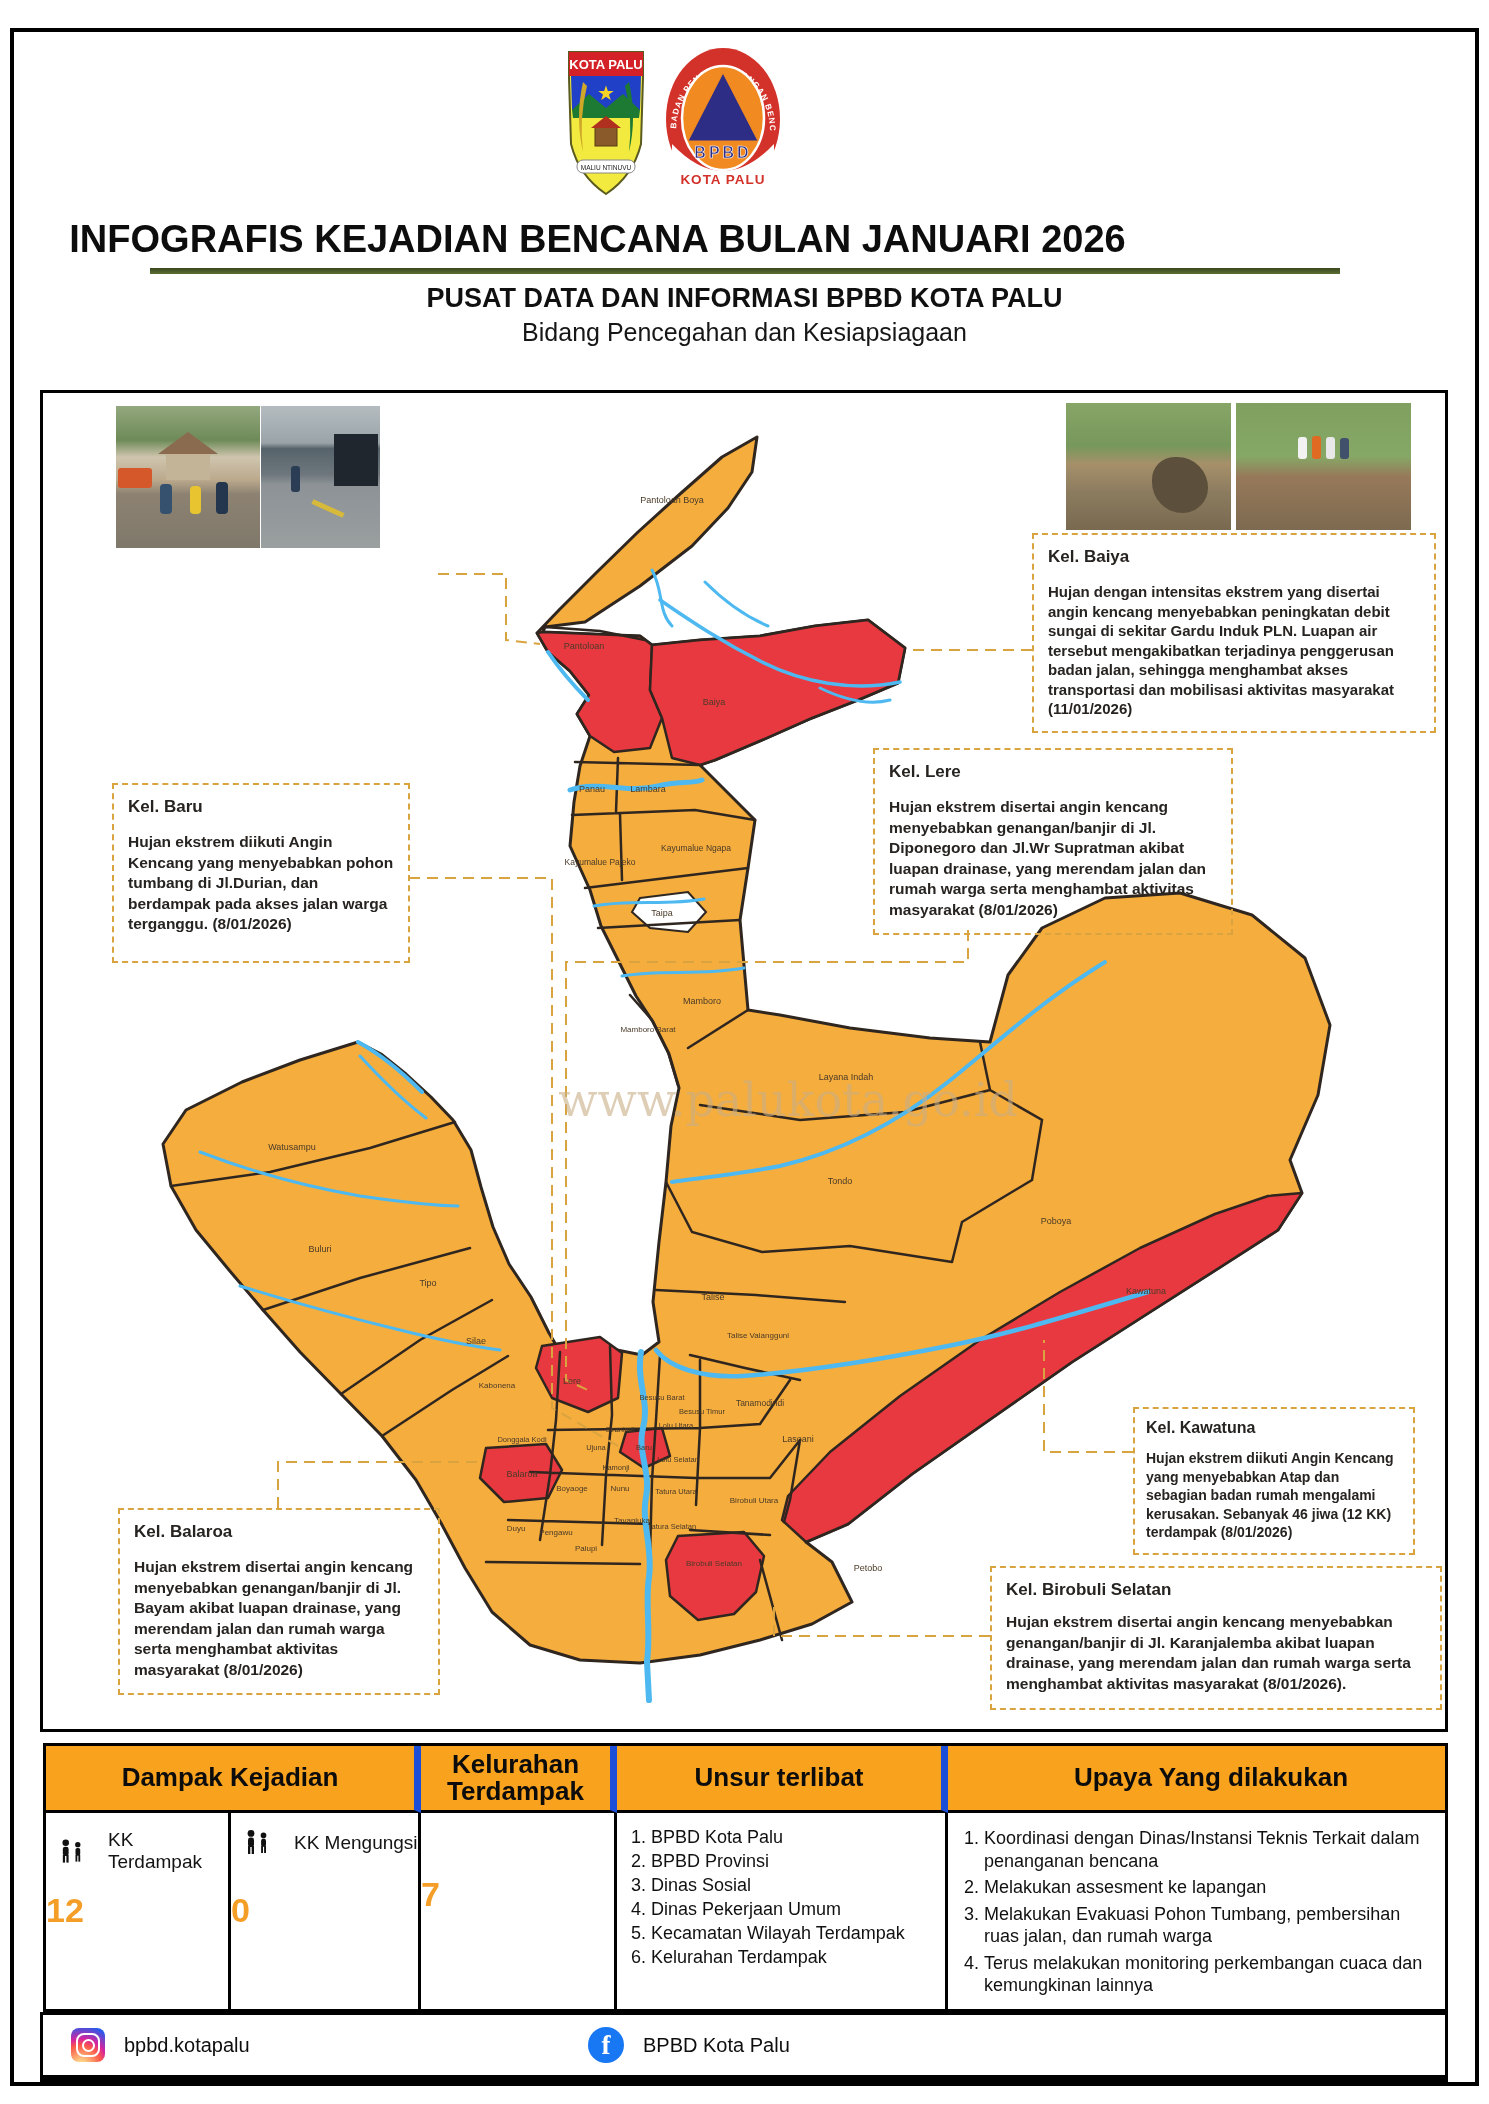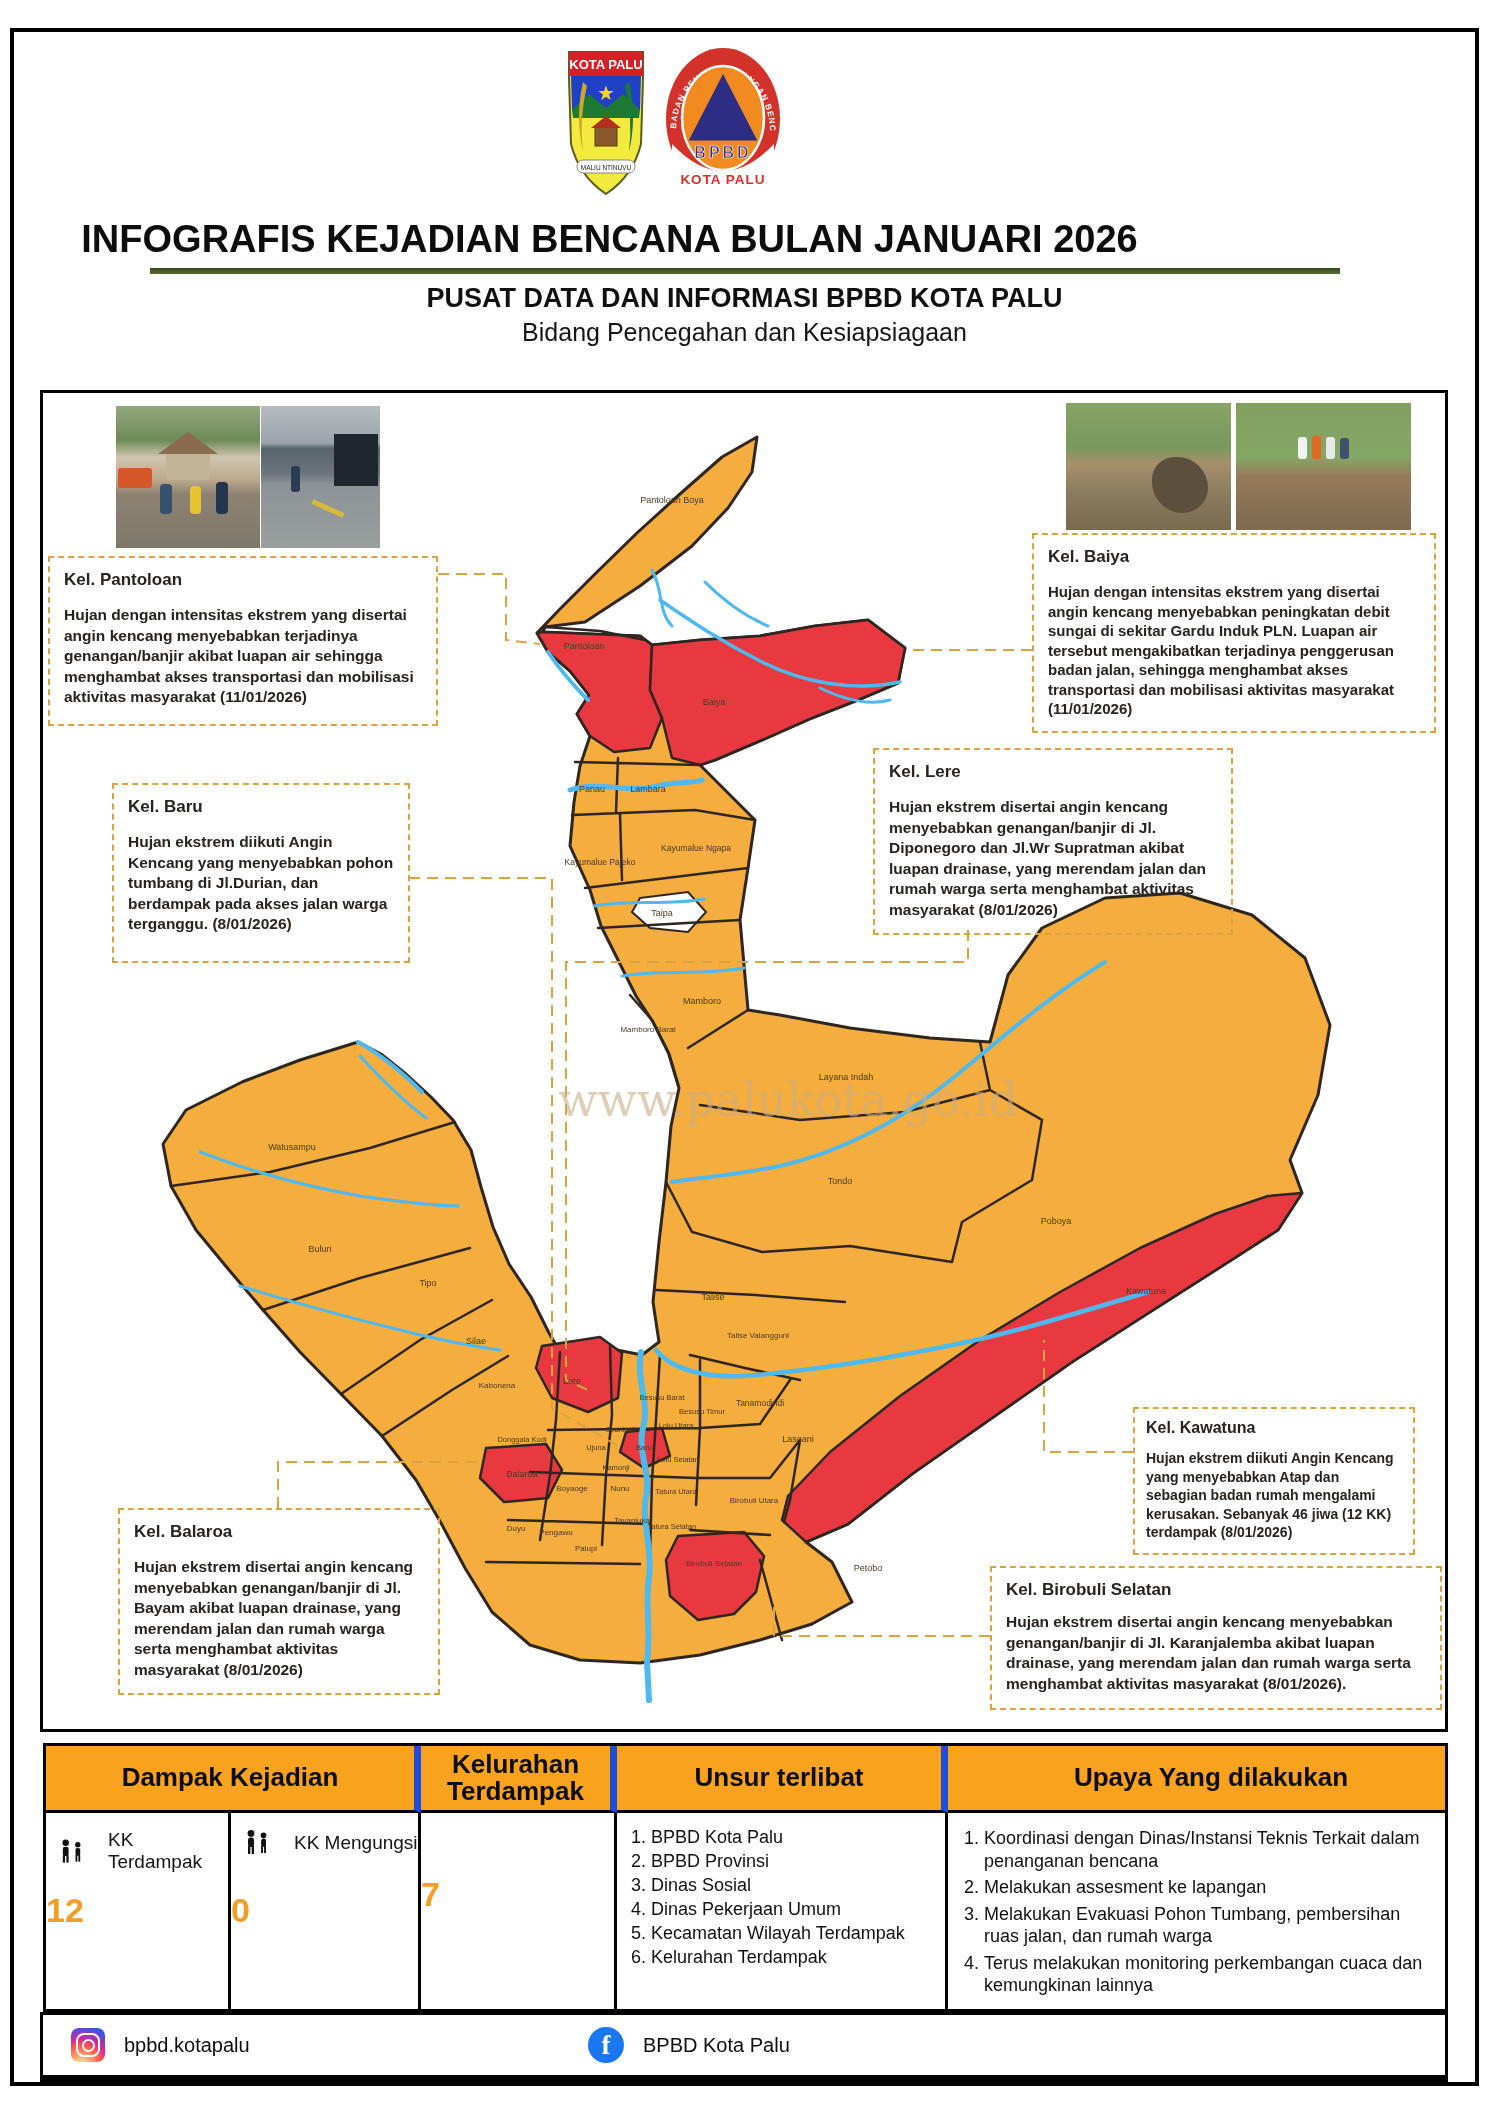--- a/index.html
+++ b/index.html
@@ -3,21 +3,21 @@
 <meta charset="utf-8">
 <style>
   html,body{margin:0;padding:0;background:#e9e9e9;font-family:"Liberation Sans",sans-serif;}
   .page{position:relative;width:1489px;height:2104px;background:#ffffff;margin:0 auto;overflow:hidden;}
   .page-frame{position:absolute;left:10px;top:28px;width:1469px;height:2058px;border:4px solid #000;box-sizing:border-box;pointer-events:none;}
 
   
   .logo{position:absolute;}
   #logo-kotapalu{left:563px;top:48px;}
   #logo-bpbd{left:664px;top:46px;}
-  .page-title{position:absolute;left:12px;top:218px;width:1195px;text-align:center;font-size:38px;font-weight:bold;letter-spacing:0px;color:#0d0d0d;}
+  .page-title{position:absolute;left:0;top:218px;width:1195px;text-align:center;font-size:38px;font-weight:bold;letter-spacing:0px;color:#0d0d0d;}
   .title-rule{position:absolute;left:150px;top:268px;width:1190px;height:6px;background:linear-gradient(#39471f,#5d6e33);}
   .page-subtitle{position:absolute;left:0;top:283px;width:1489px;text-align:center;font-size:27px;font-weight:bold;color:#101010;}
   .page-dept{position:absolute;left:0;top:318px;width:1489px;text-align:center;font-size:25px;color:#161616;}
 
   
   .map-panel{position:absolute;left:40px;top:390px;width:1408px;height:1342px;border:3px solid #000;box-sizing:border-box;background:#fff;}
   .photo{position:absolute;overflow:hidden;}
   .photo .fig{position:absolute;}
   #photo1{left:113px;top:403px;width:144px;height:142px;background:linear-gradient(180deg,#93a87e 0%,#6e8a58 24%,#cfc5ae 36%,#bba98c 52%,#8d8272 62%,#7f786a 100%);}
   #photo1 .roof{left:42px;top:26px;width:0;height:0;border-left:30px solid transparent;border-right:30px solid transparent;border-bottom:22px solid #8a6b4f;}
@@ -221,24 +221,20 @@
         <text x="556" y="1535" text-anchor="middle" font-size="8" fill="#4a3a28">Pengawu</text>
         <text x="586" y="1551" text-anchor="middle" font-size="8" fill="#4a3a28">Palupi</text>
         <text x="632" y="1523" text-anchor="middle" font-size="8" fill="#4a3a28">Tavanjuka</text>
         <text x="672" y="1529" text-anchor="middle" font-size="7.5" fill="#4a3a28">Tatura Selatan</text>
         <text x="754" y="1503" text-anchor="middle" font-size="8" fill="#4a3a28">Birobuli Utara</text>
         <text x="714" y="1566" text-anchor="middle" font-size="8" fill="#4a3a28">Birobuli Selatan</text>
         <text x="868" y="1571" text-anchor="middle" font-size="9" fill="#4a3a28">Petobo</text>
       </g>
   </svg>
 
-  <div class="callout" id="co-pantoloan">
-    <div class="c-title">Kel. Pantoloan</div>
-    <div class="c-body">Hujan dengan intensitas ekstrem yang disertai angin kencang menyebabkan terjadinya genangan/banjir akibat luapan air sehingga menghambat akses transportasi dan mobilisasi aktivitas masyarakat  (11/01/2026)</div>
-  </div>
   <div class="callout" id="co-baiya">
     <div class="c-title">Kel. Baiya</div>
     <div class="c-body">Hujan dengan intensitas ekstrem yang disertai angin kencang menyebabkan peningkatan debit sungai di sekitar Gardu Induk PLN. Luapan air tersebut mengakibatkan terjadinya penggerusan badan jalan, sehingga menghambat akses transportasi dan mobilisasi aktivitas masyarakat  (11/01/2026)</div>
   </div>
   <div class="callout" id="co-baru">
     <div class="c-title">Kel. Baru</div>
     <div class="c-body">Hujan ekstrem diikuti Angin Kencang yang menyebabkan pohon tumbang di Jl.Durian, dan berdampak pada akses jalan warga terganggu. (8/01/2026)</div>
   </div>
   <div class="callout" id="co-lere">
     <div class="c-title">Kel. Lere</div>

